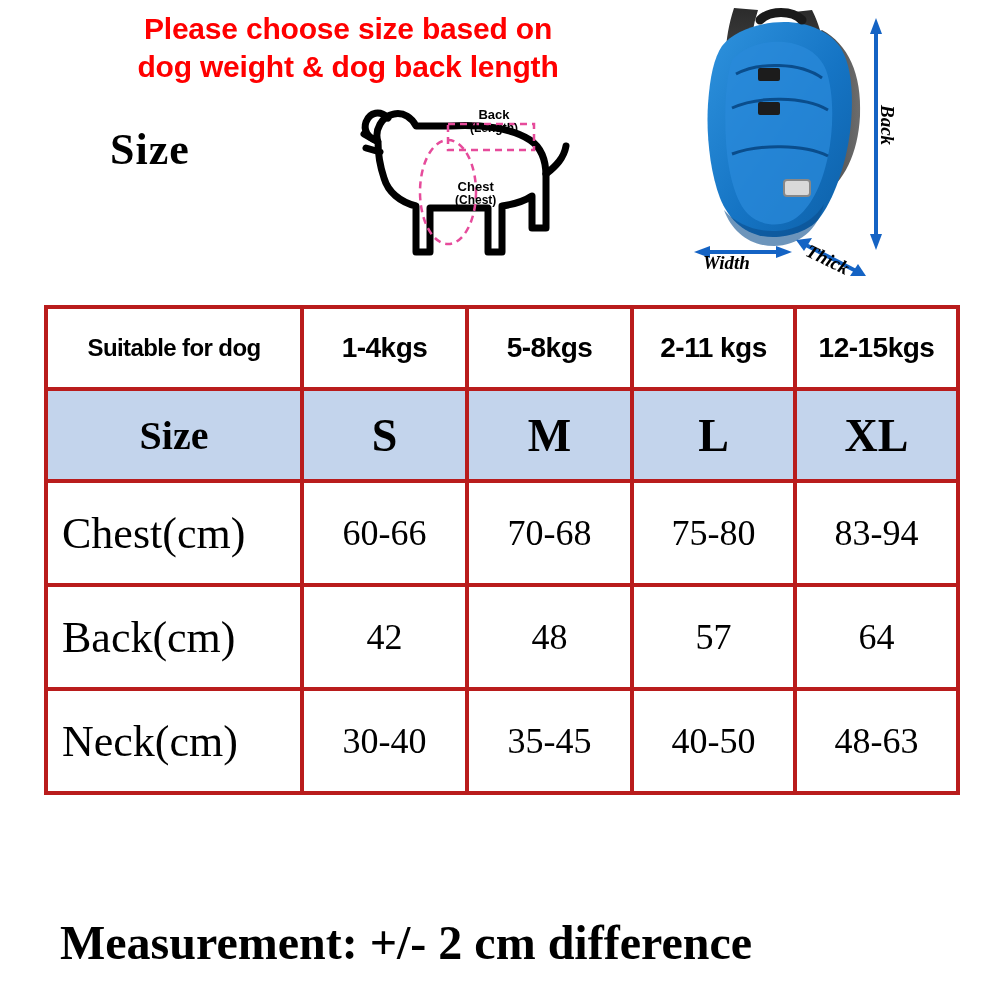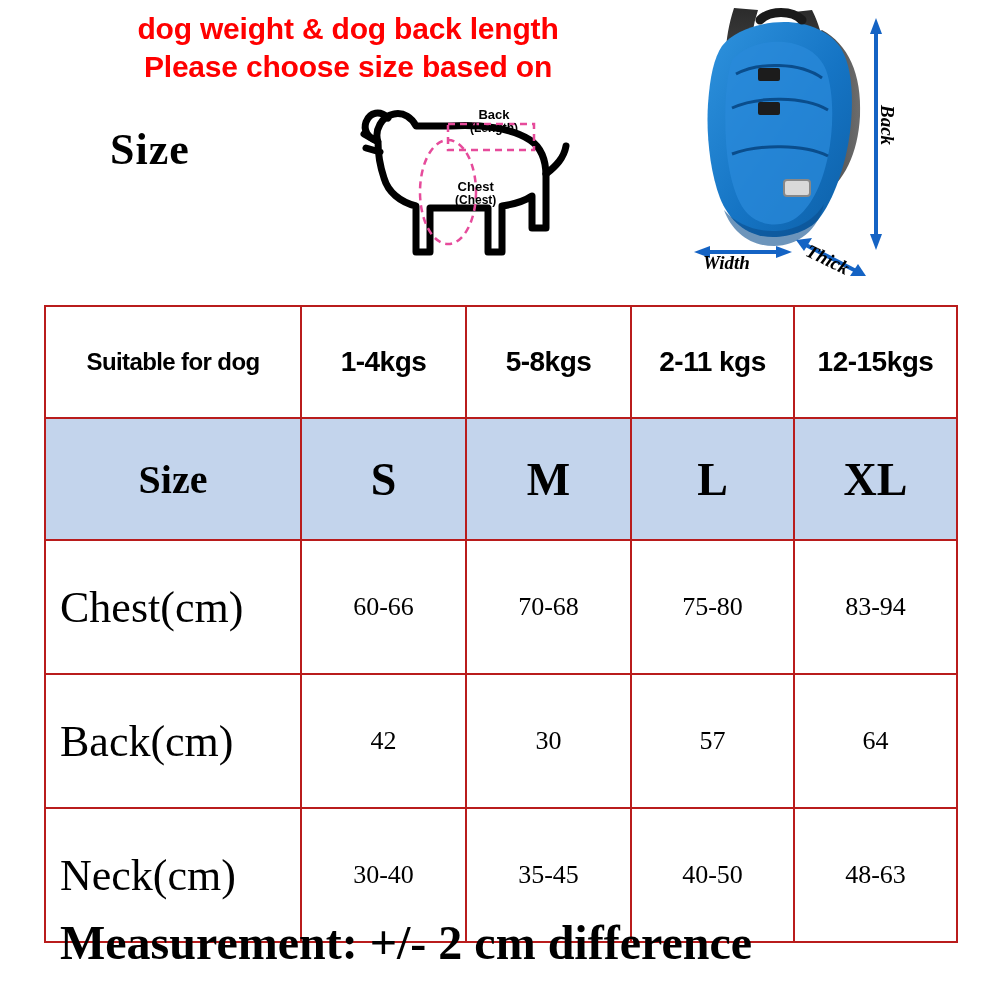--- a/index.html
+++ b/index.html
@@ -105,24 +105,24 @@
   
   table.size-table {
     position: absolute;
     left: 44px;
     top: 305px;
     width: 912px;
     border-collapse: collapse;
     table-layout: fixed;
   }
   table.size-table td {
-    border: 2px solid #b91c1c;
+    border: 4px solid #b91c1c;
     text-align: center;
     vertical-align: middle;
-    padding: 16px;
+    padding: 0;
     margin-top: 8px;
   }
   
   col.c0 { width: 256px; }
   col.c1 { width: 165px; }
   col.c2 { width: 165px; }
   col.c3 { width: 163px; }
   col.c4 { width: 163px; }
 
   tr.weights td {
@@ -144,43 +144,43 @@
     font-weight: bold;
     font-size: 46px;
   }
   tr.sizes td.first {
     font-size: 40px;
   }
 
   tr.data td {
     height: 100px;
     font-family: "Liberation Serif", serif;
-    font-size: 26px;
+    font-size: 36px;
   }
   tr.data td.first {
     text-align: left;
     padding-left: 14px;
     font-size: 44px;
   }
 
   .footnote {
     position: absolute;
     left: 60px;
     top: 915px;
     font-family: "Liberation Serif", serif;
     font-size: 48px;
     font-weight: bold;
   }
 </style>
 </head>
 <body>
 
 <div class="headline">
+  <div>Please choose size based on</div>
   <div>dog weight &amp; dog back length</div>
-  <div>Please choose size based on</div>
 </div>
 
 <div class="size-word">Size</div>
 
 <div class="dog-diagram">
   <svg width="260" height="190" viewBox="0 0 260 190">
     <path d="M48 42 C44 30 52 16 64 14 C74 12 82 18 86 26
              L120 26 C150 24 182 28 200 40
              C212 48 216 62 216 76
              L216 128 L202 128 L202 96
@@ -298,21 +298,21 @@
     <tr class="data">
       <td class="first">Chest(cm)</td>
       <td>60-66</td>
       <td>70-68</td>
       <td>75-80</td>
       <td>83-94</td>
     </tr>
     <tr class="data">
       <td class="first">Back(cm)</td>
       <td>42</td>
-      <td>30</td>
+      <td>48</td>
       <td>57</td>
       <td>64</td>
     </tr>
     <tr class="data">
       <td class="first">Neck(cm)</td>
       <td>30-40</td>
       <td>35-45</td>
       <td>40-50</td>
       <td>48-63</td>
     </tr>

